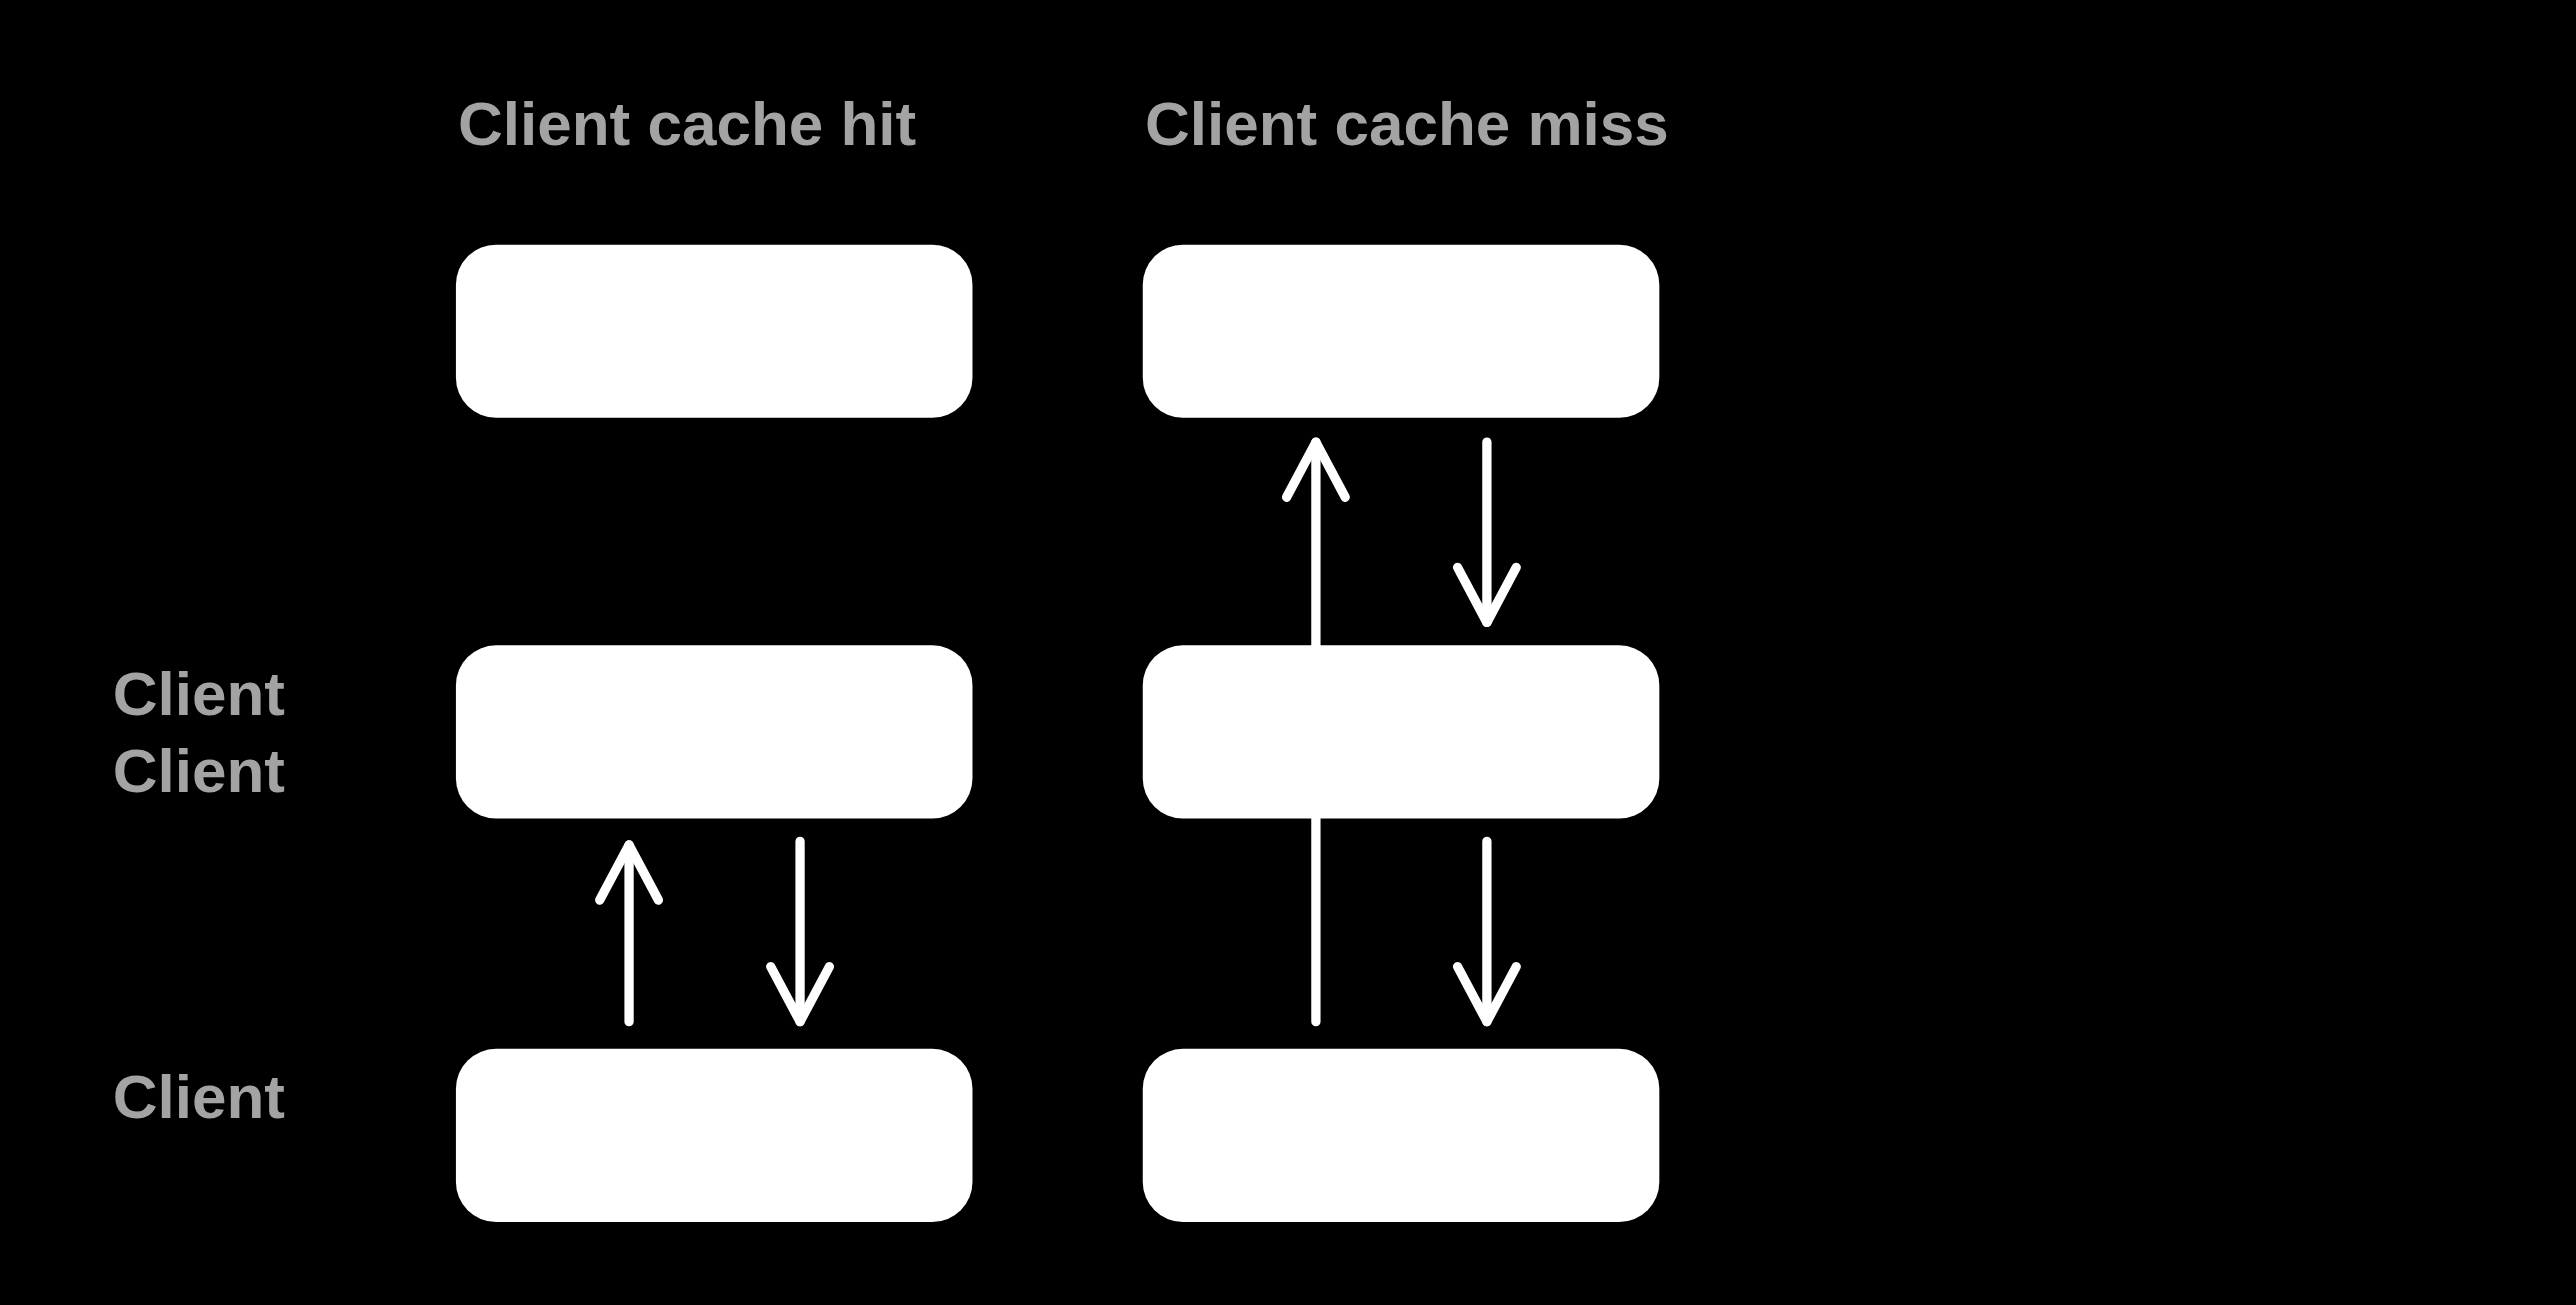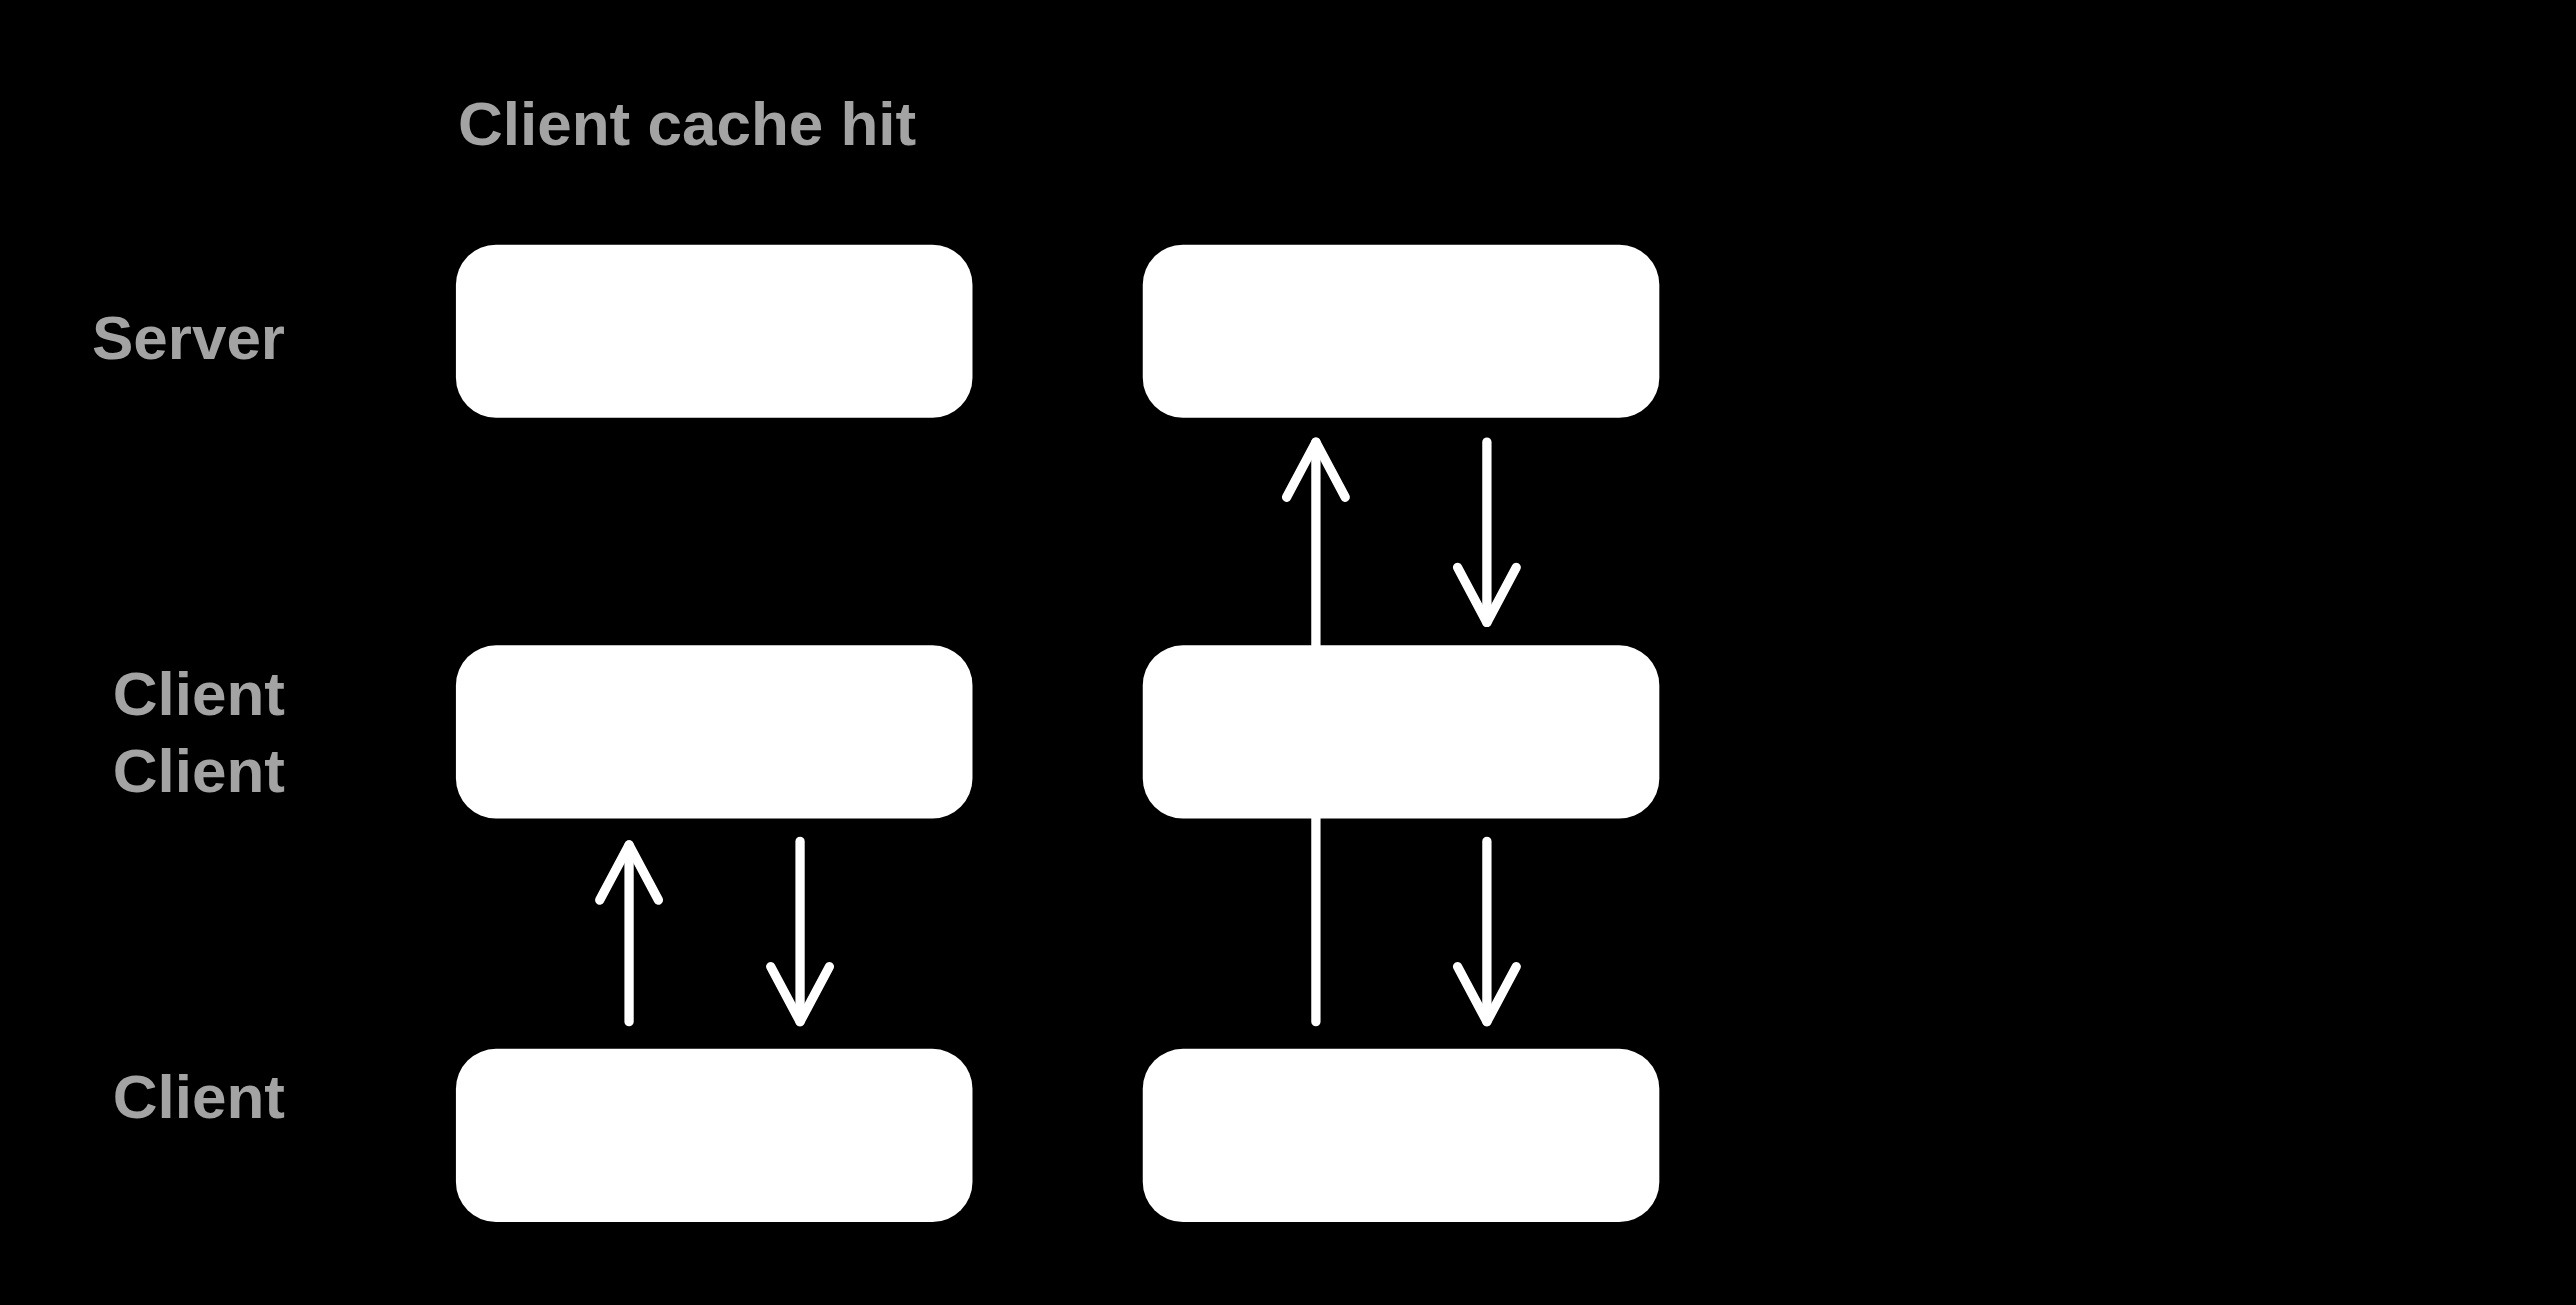--- a/index.html
+++ b/index.html
@@ -99,24 +99,22 @@
       <rect class="node-box" x="1597" y="342" width="722" height="242" rx="56" ry="56" fill="#ffffff"></rect>
       <rect class="node-box" x="637" y="902" width="722" height="242" rx="56" ry="56" fill="#ffffff"></rect>
       <rect class="node-box" x="1597" y="902" width="722" height="242" rx="56" ry="56" fill="#ffffff"></rect>
       <rect class="node-box" x="637" y="1466" width="722" height="242" rx="56" ry="56" fill="#ffffff"></rect>
       <rect class="node-box" x="1597" y="1466" width="722" height="242" rx="56" ry="56" fill="#ffffff"></rect>
     </g>
   </svg>
 
   <div class="label col-header hit">Client cache hit</div>
 
+  <div class="label col-header miss">Client cache miss</div>
 
-  <div class="label row-label server">
-    <span class="ln">Server</span>
-  </div>
 
   <div class="label row-label cache">
     <span class="ln">Client</span>
     <span class="ln">Client</span>
   </div>
 
   <div class="label row-label render">
     <span class="ln">Client</span>
   </div>
 

